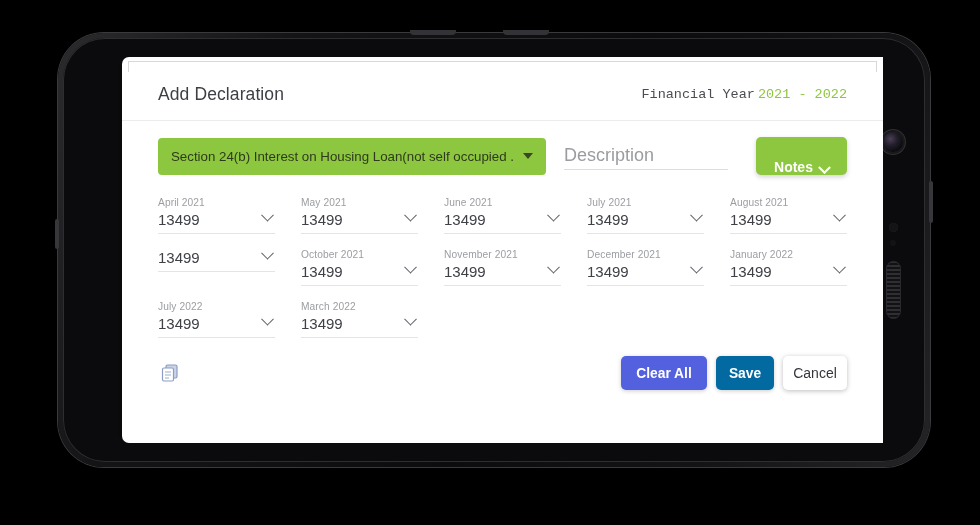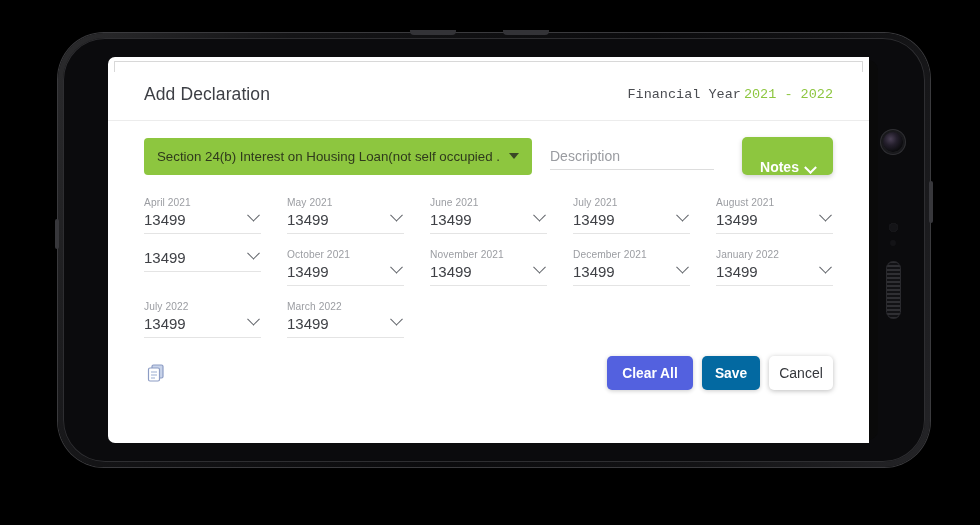--- a/index.html
+++ b/index.html
@@ -124,21 +124,21 @@
     top: -3px;
     width: 46px;
     height: 5px;
     border-radius: 0 0 4px 4px;
     background: #333337;
   }
 
   
   .modal-card {
     position: absolute;
-    left: 108px;
+    left: 122px;
     top: 57px;
     width: 761px;
     height: 386px;
     background: #ffffff;
     border-radius: 7px 0 0 7px;
     overflow: hidden;
   }
 
   .scroll-strip {
     height: 11px;
@@ -207,21 +207,21 @@
     margin-left: 8px;
     flex: none;
   }
 
   .description-field {
     flex: 1;
     max-width: 164px;
     border: none;
     border-bottom: 1px solid #dddddd;
     height: 28px;
-    font-size: 14px;
+    font-size: 18px;
     color: #55585e;
     font-family: "Liberation Sans", sans-serif;
     background: transparent;
     outline: none;
   }
   .description-field::placeholder { color: #9a9ca1; }
 
   .notes-button {
     margin-left: auto;
     width: 91px;

